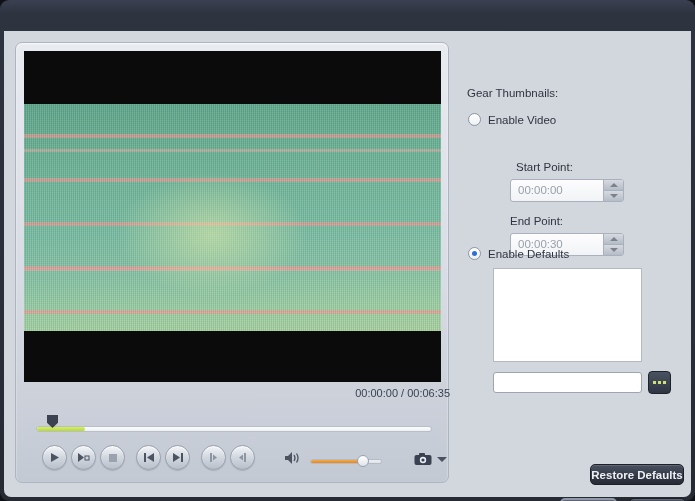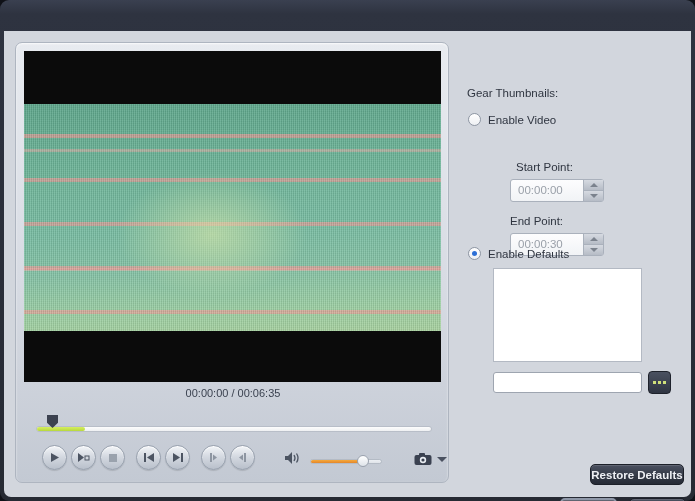--- a/index.html
+++ b/index.html
@@ -142,21 +142,21 @@
     position: absolute;
     left: 22%; top: 30%;
     width: 46%; height: 55%;
     background: radial-gradient(ellipse at center, rgba(226,236,170,.55) 0%, rgba(180,210,170,0) 70%);
   }
 
   #time-readout {
     position: absolute;
     left: 0; top: 344px;
     width: 434px;
-    text-align: center;
+    text-align: right;
     font-size: 11px;
     color: #3b4250;
   }
 
   
   #seek-wrap {
     position: absolute;
     left: 20px; top: 372px;
     width: 396px; height: 20px;
   }
@@ -266,21 +266,21 @@
     left: 3px; top: 3px;
     width: 5px; height: 5px;
     border-radius: 50%;
     background: #2c6fd6;
   }
   .radio-label { font-size: 11.5px; color: #2f3540; }
 
   .spin {
     position: absolute;
     left: 50px;
-    width: 94px; height: 23px;
+    width: 114px; height: 23px;
     background: linear-gradient(180deg, #fdfdfe 0%, #f1f3f6 100%);
     border: 1px solid #aab1bc;
     border-radius: 3px;
     box-sizing: border-box;
   }
   #spin-start { top: 128px; }
   #spin-end   { top: 182px; }
   .spin-val {
     position: absolute;
     left: 7px; top: 4px;

